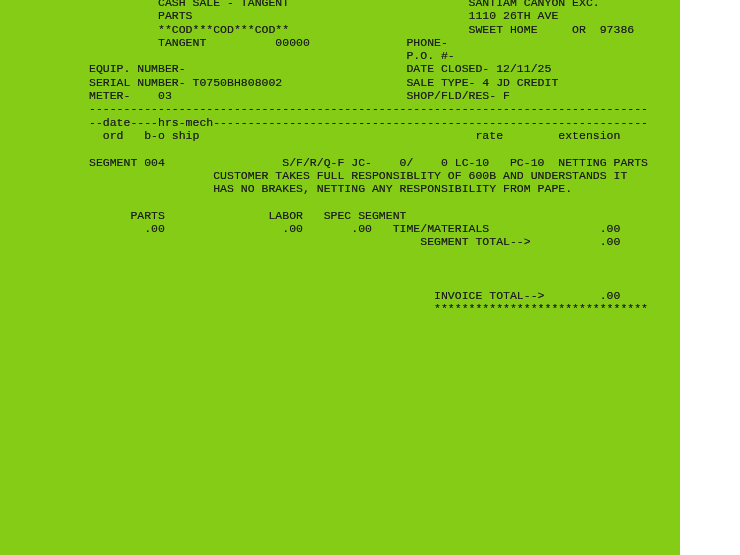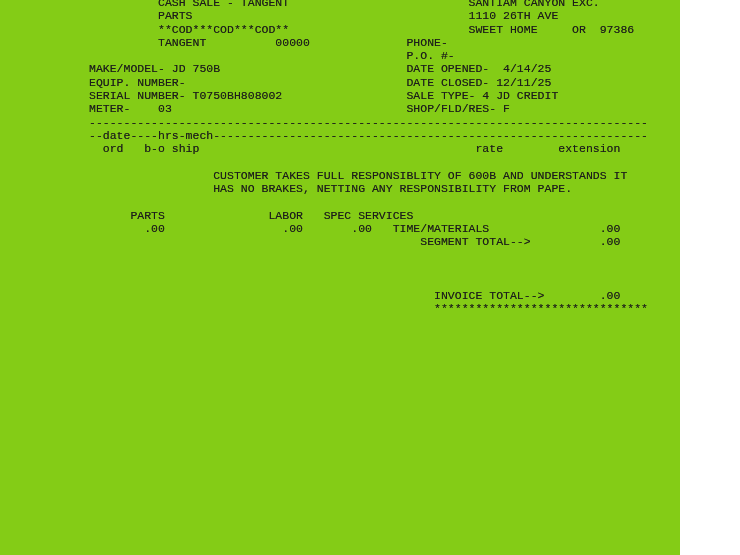--- a/index.html
+++ b/index.html
@@ -32,32 +32,32 @@
 </head>
 <body>
 
 <div class="page">
   <div class="doc">
     <div class="ln">          CASH SALE - TANGENT                          SANTIAM CANYON EXC.</div>
     <div class="ln">          PARTS                                        1110 26TH AVE</div>
     <div class="ln">          **COD***COD***COD**                          SWEET HOME     OR  97386</div>
     <div class="ln">          TANGENT          00000              PHONE-</div>
     <div class="ln">                                              P.O. #-</div>
-    <div class="ln">MAKE/MODEL- JD 750B                           DATE OPENED-  4/14/25</div>
     <div class="ln">EQUIP. NUMBER-                                DATE CLOSED- 12/11/25</div>
     <div class="ln">SERIAL NUMBER- T0750BH808002                  SALE TYPE- 4 JD CREDIT</div>
     <div class="ln">METER-    03                                  SHOP/FLD/RES- F</div>
     <div class="ln">---------------------------------------------------------------------------------</div>
     <div class="ln">--date----hrs-mech---------------------------------------------------------------</div>
     <div class="ln">  ord   b-o ship                                        rate        extension</div>
     <div class="ln"></div>
+    <div class="ln">SEGMENT 004                 S/F/R/Q-F JC-    0/    0 LC-10   PC-10  NETTING PARTS</div>
     <div class="ln">                  CUSTOMER TAKES FULL RESPONSIBLITY OF 600B AND UNDERSTANDS IT</div>
     <div class="ln">                  HAS NO BRAKES, NETTING ANY RESPONSIBILITY FROM PAPE.</div>
     <div class="ln"></div>
-    <div class="ln">      PARTS               LABOR   SPEC SERVICES</div>
+    <div class="ln">      PARTS               LABOR   SPEC SEGMENT</div>
     <div class="ln">        .00                 .00       .00   TIME/MATERIALS                .00</div>
     <div class="ln">                                                SEGMENT TOTAL--&gt;          .00</div>
     <div class="ln"></div>
     <div class="ln"></div>
     <div class="ln"></div>
     <div class="ln">                                                  INVOICE TOTAL--&gt;        .00</div>
     <div class="ln">                                                  *******************************</div>
   </div>
 </div>
 

